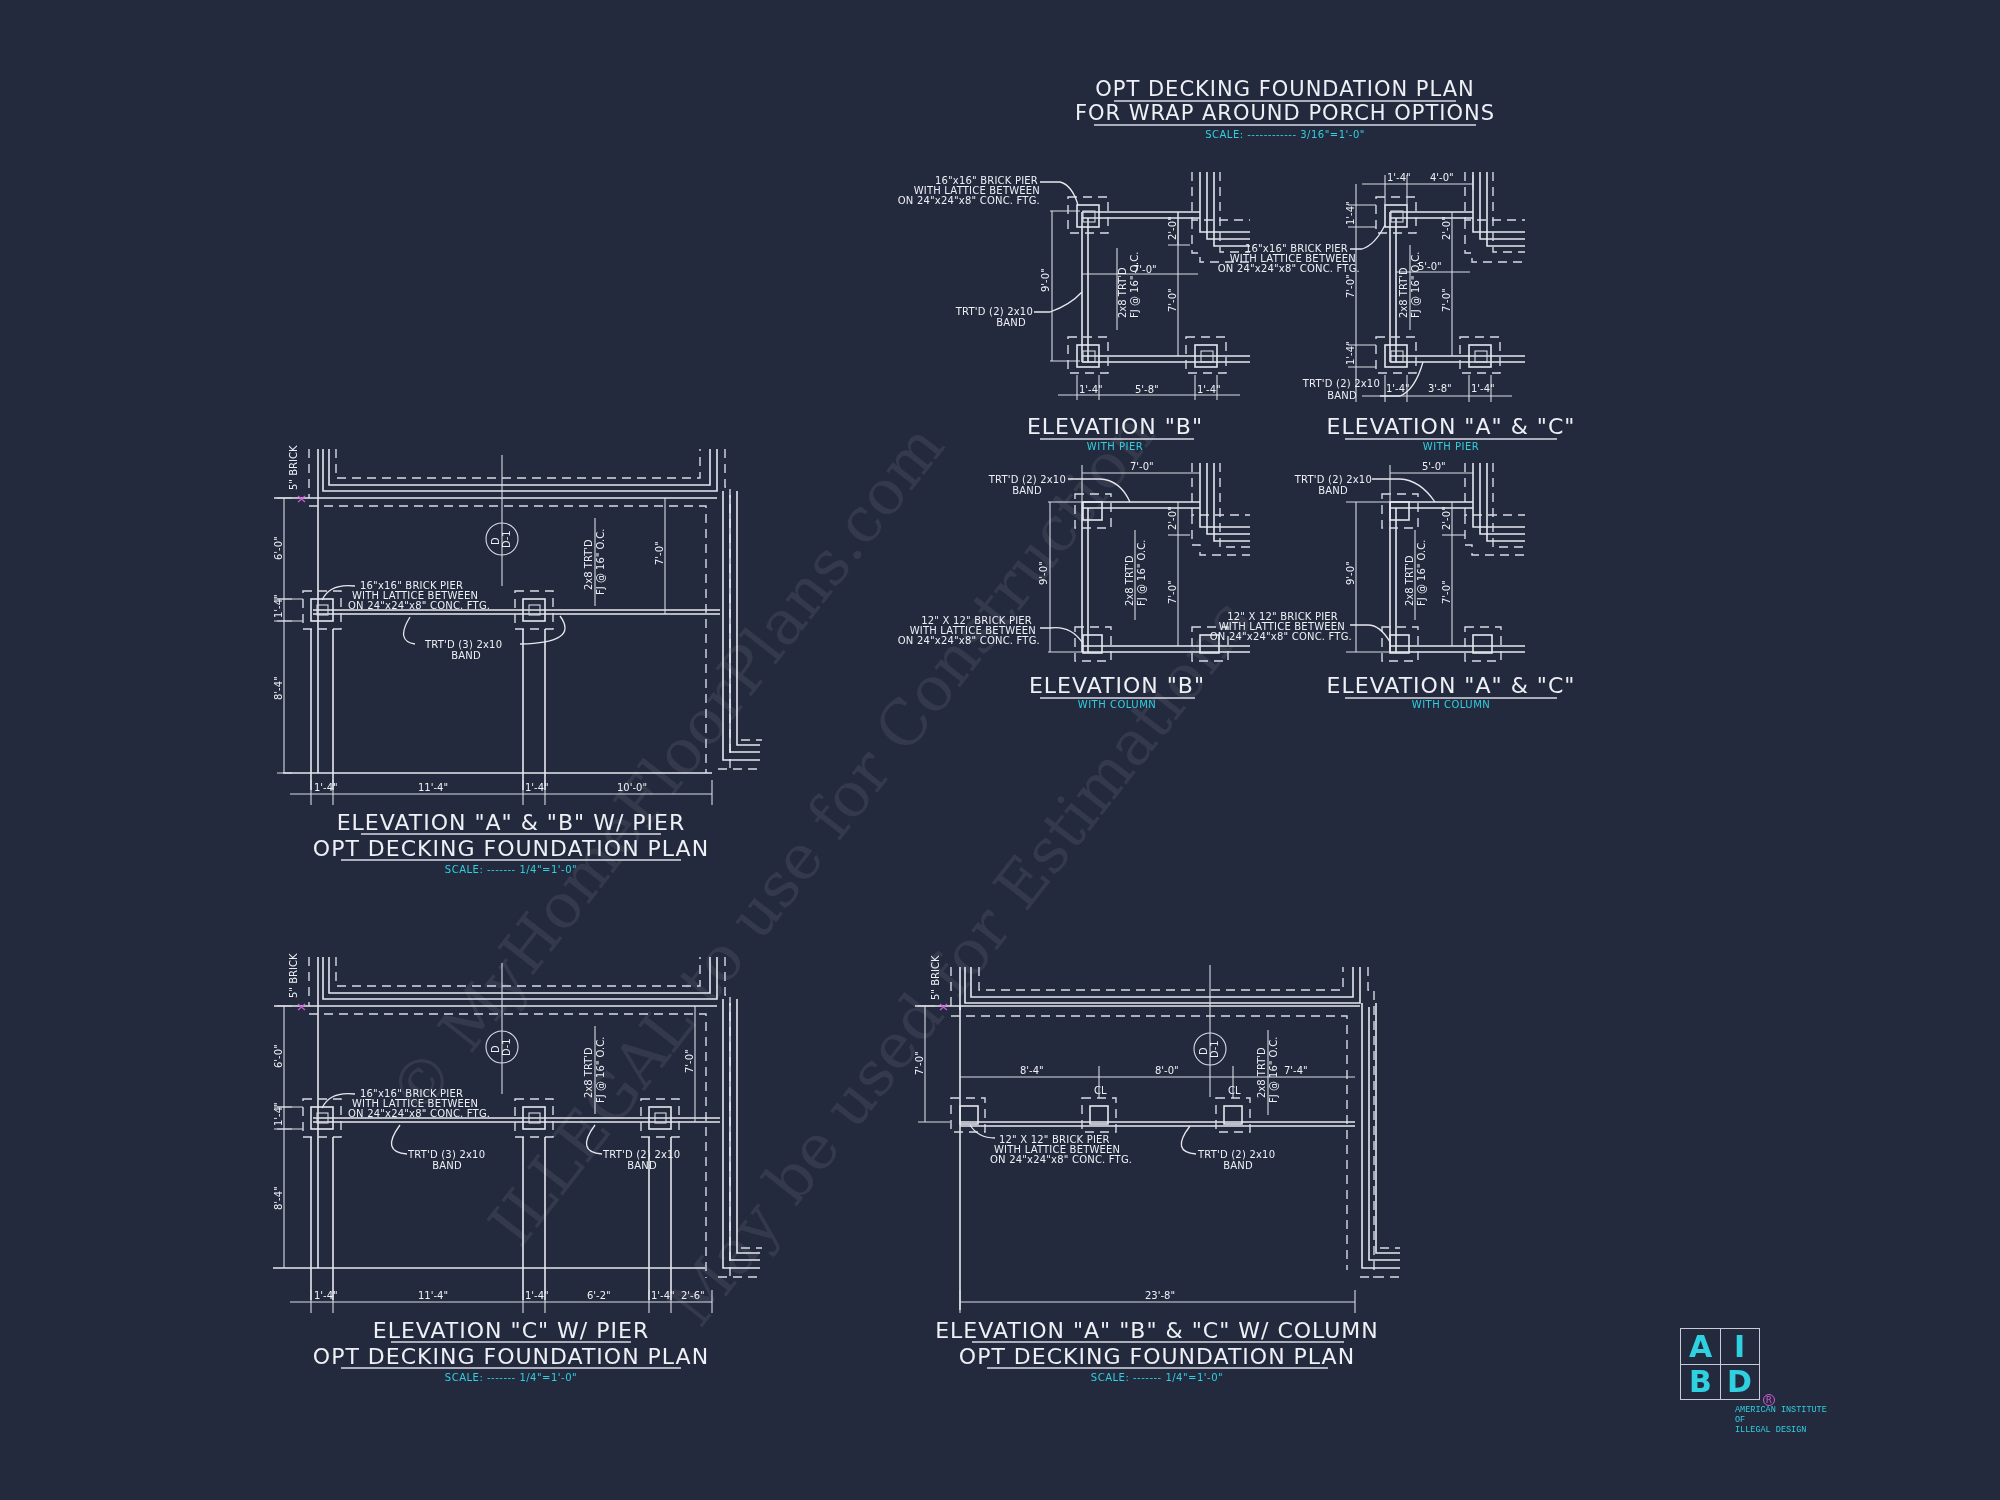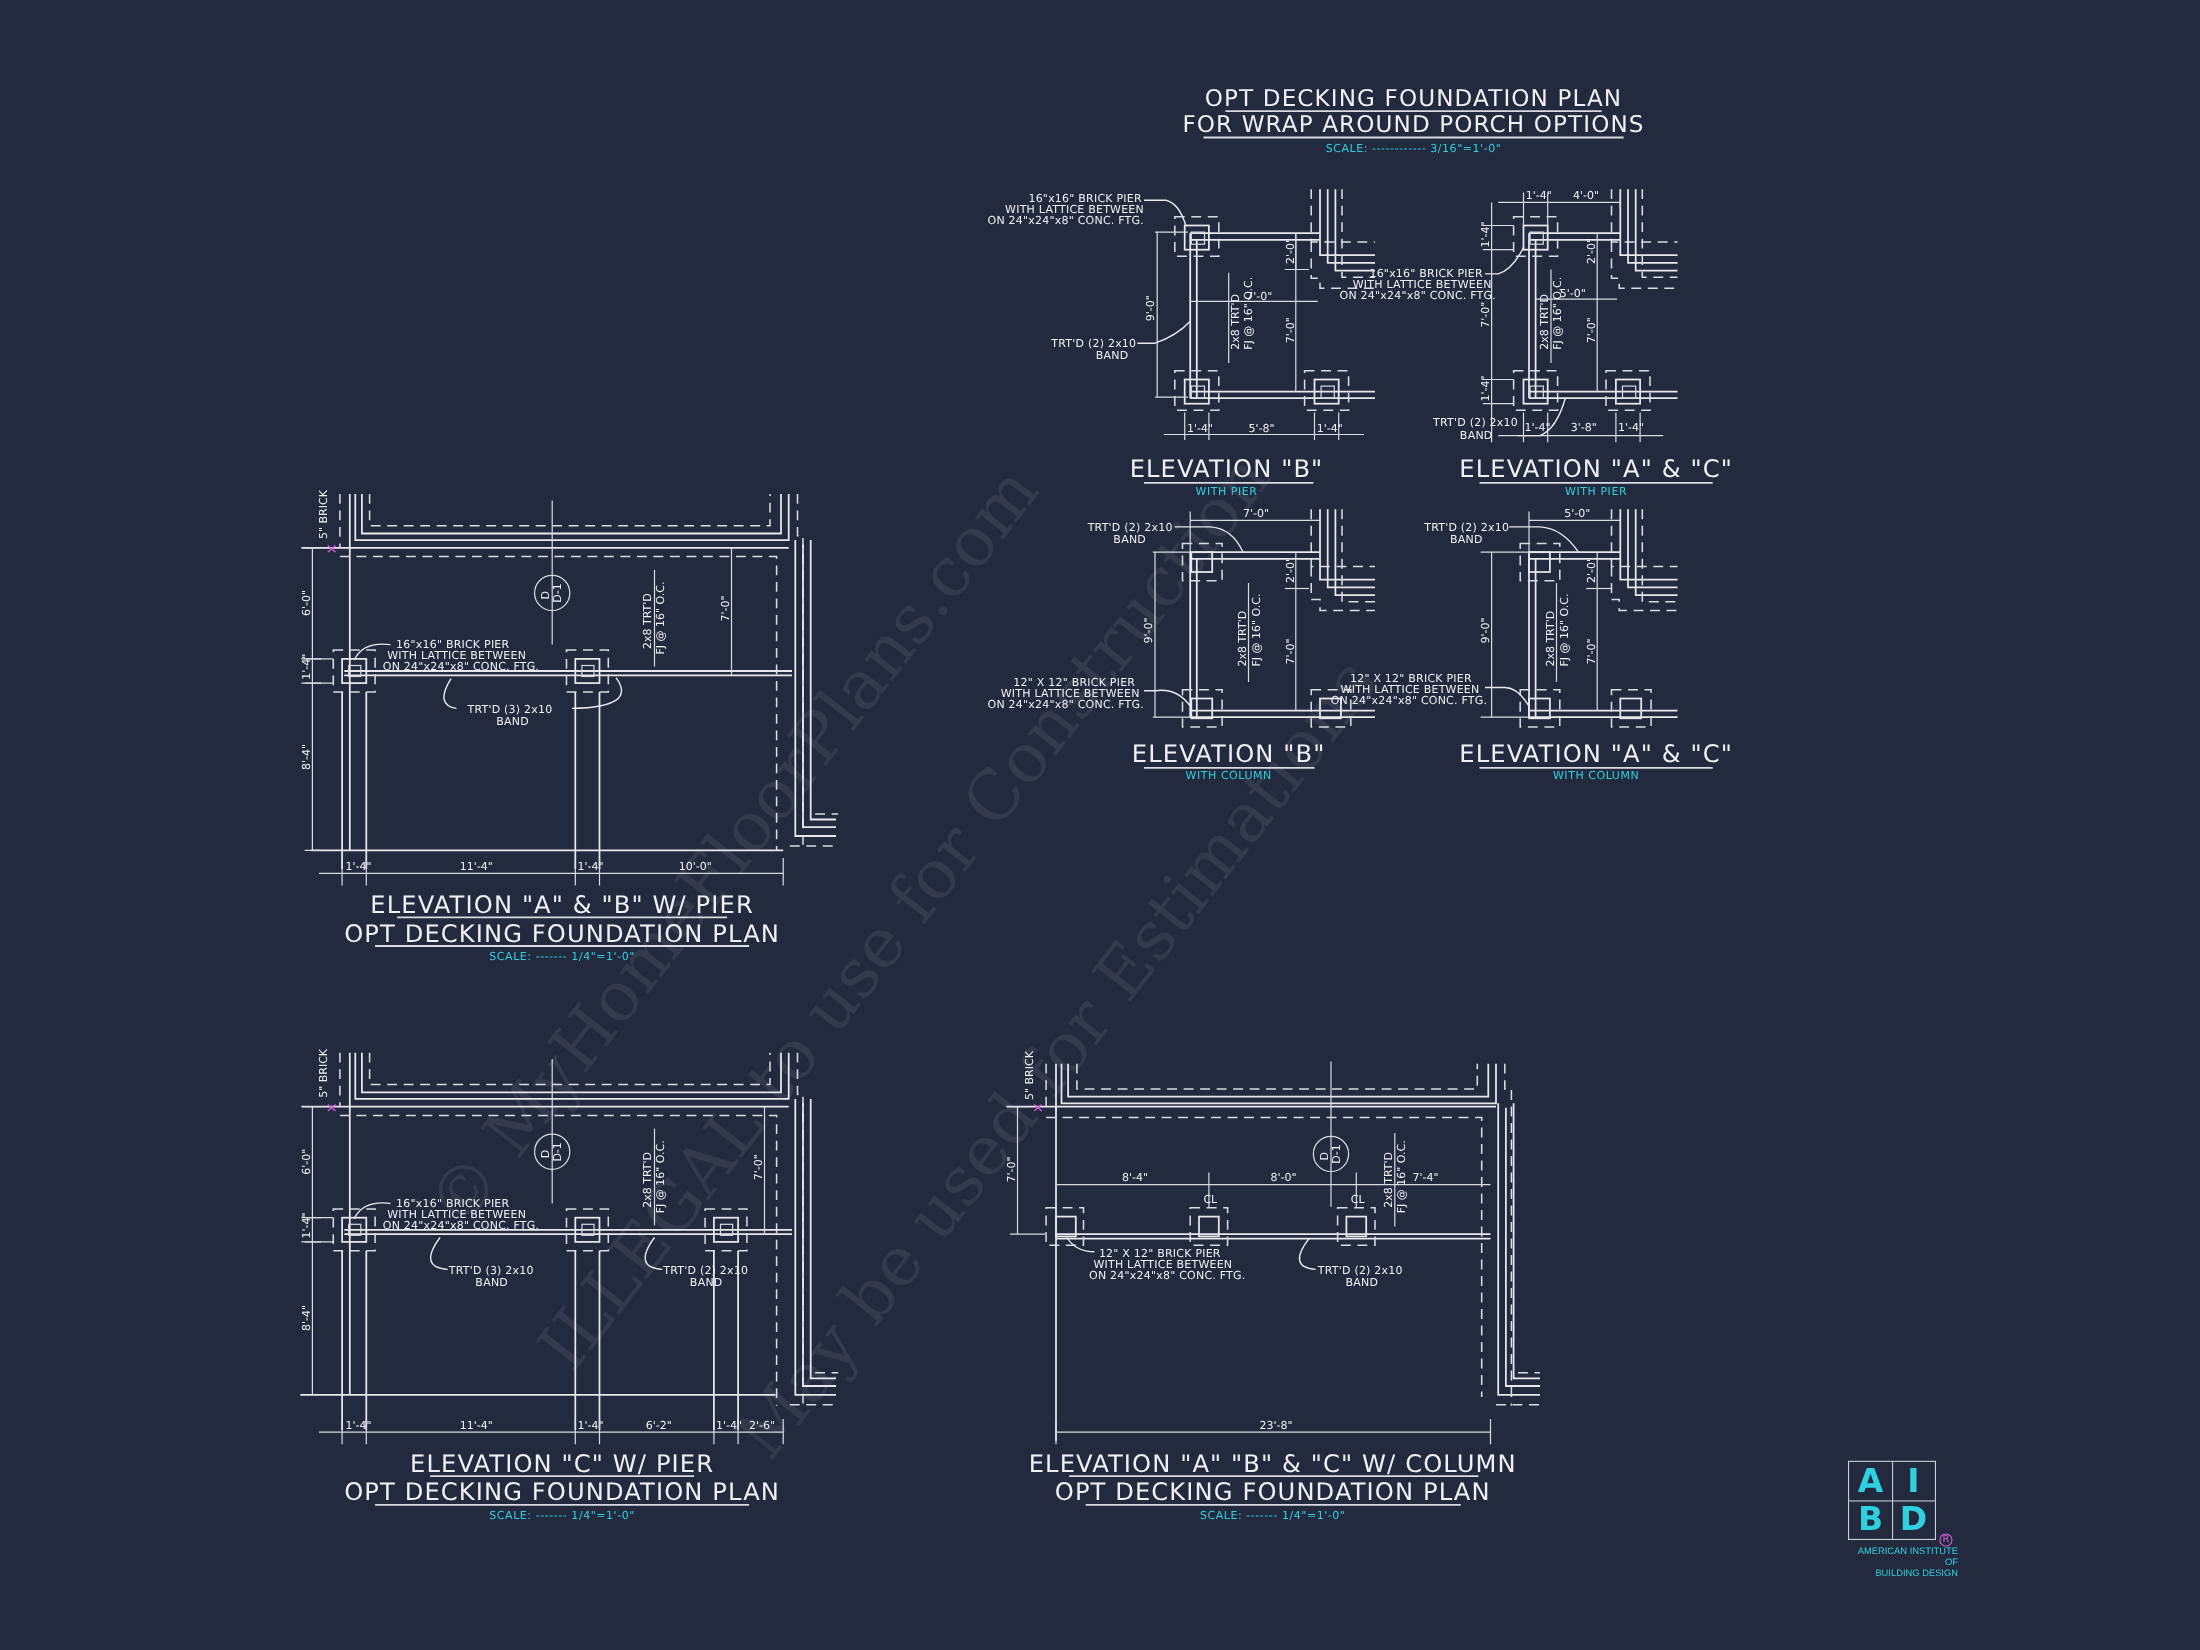--- a/index.html
+++ b/index.html
@@ -26,22 +26,22 @@
 
   #logo { position:absolute; left:1680px; top:1328px; width:80px; height:72px; border:1.5px solid #c9ccd6;
           box-sizing:border-box; }
   #logo .q { position:absolute; width:50%; height:50%; display:flex; align-items:center; justify-content:center;
              color:#2fd0e0; font-family:"DejaVu Sans", sans-serif; font-weight:bold; font-size:30px; }
   #logo .v { position:absolute; left:50%; top:0; bottom:0; border-left:1px solid #c9ccd6; }
   #logo .h { position:absolute; top:50%; left:0; right:0; border-top:1px solid #c9ccd6; }
   #logo-reg { position:absolute; left:1763px; top:1394px; color:#d05bd8; font-size:9px;
               border:1px solid #d05bd8; border-radius:50%; width:10px; height:10px; line-height:10px; text-align:center;
               font-family:"DejaVu Sans", sans-serif; }
-  #logo-text { position:absolute; left:1660px; top:1405px; width:120px; text-align:right; color:#2fd0e0;
-               font-family:Liberation Sans, sans-serif; font-size:8.5px; line-height:10px; }
+  #logo-text { position:absolute; left:1735px; top:1405px; width:120px; text-align:left; color:#2fd0e0;
+               font-family:Liberation Mono, monospace; font-size:8.5px; line-height:10px; }
 </style>
 </head>
 <body>
 
 <svg class="sheet" viewBox="0 0 2000 1500" xmlns="http://www.w3.org/2000/svg">
 
   <g>
     <text class="wm" transform="translate(420,1120) rotate(-52)">© MyHomeFloorPlans.com</text>
     <text class="wm" transform="translate(520,1250) rotate(-52)">ILLEGAL to use for Construction</text>
     <text class="wm" transform="translate(700,1330) rotate(-52)">May be used for Estimations</text>
@@ -412,14 +412,14 @@
   <div class="h"></div>
   <div class="q" style="left:0;top:0">A</div>
   <div class="q" style="left:50%;top:0">I</div>
   <div class="q" style="left:0;top:50%">B</div>
   <div class="q" style="left:50%;top:50%">D</div>
 </div>
 <div id="logo-reg">R</div>
 <div id="logo-text">
   <div>AMERICAN INSTITUTE</div>
   <div>OF</div>
-  <div>BUILDING DESIGN</div>
+  <div>ILLEGAL DESIGN</div>
 </div>
 
 </body></html>

